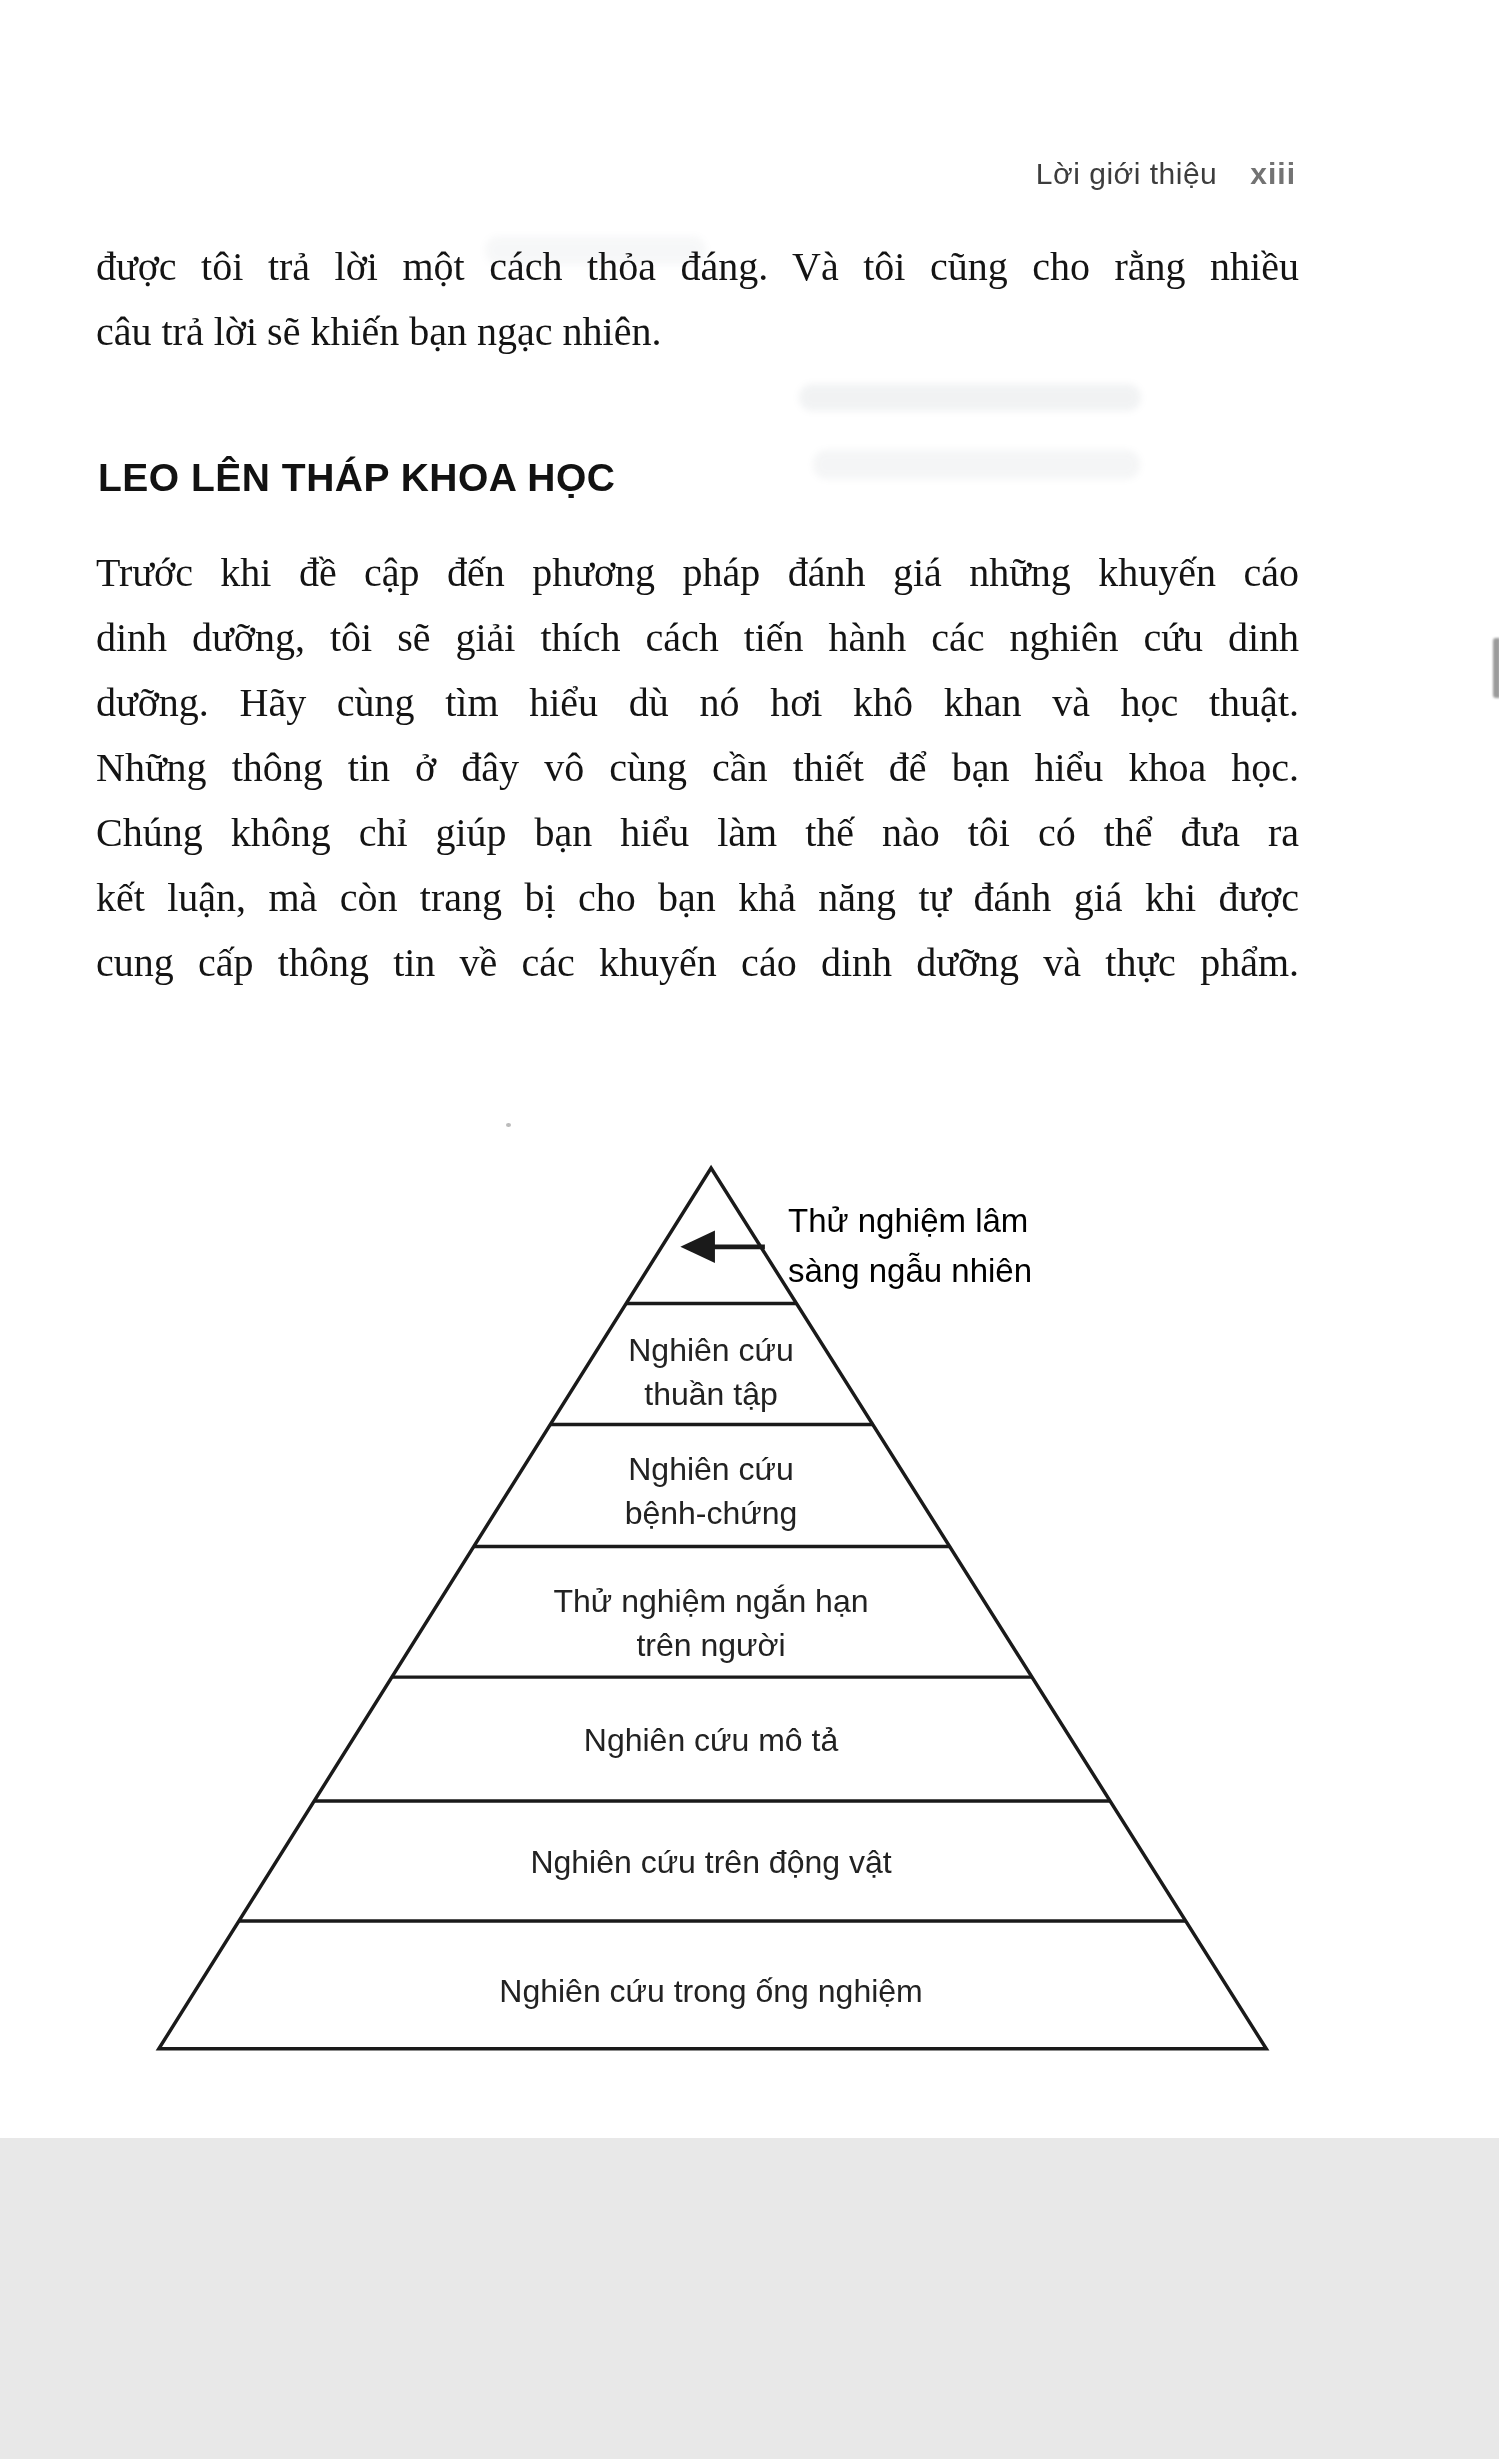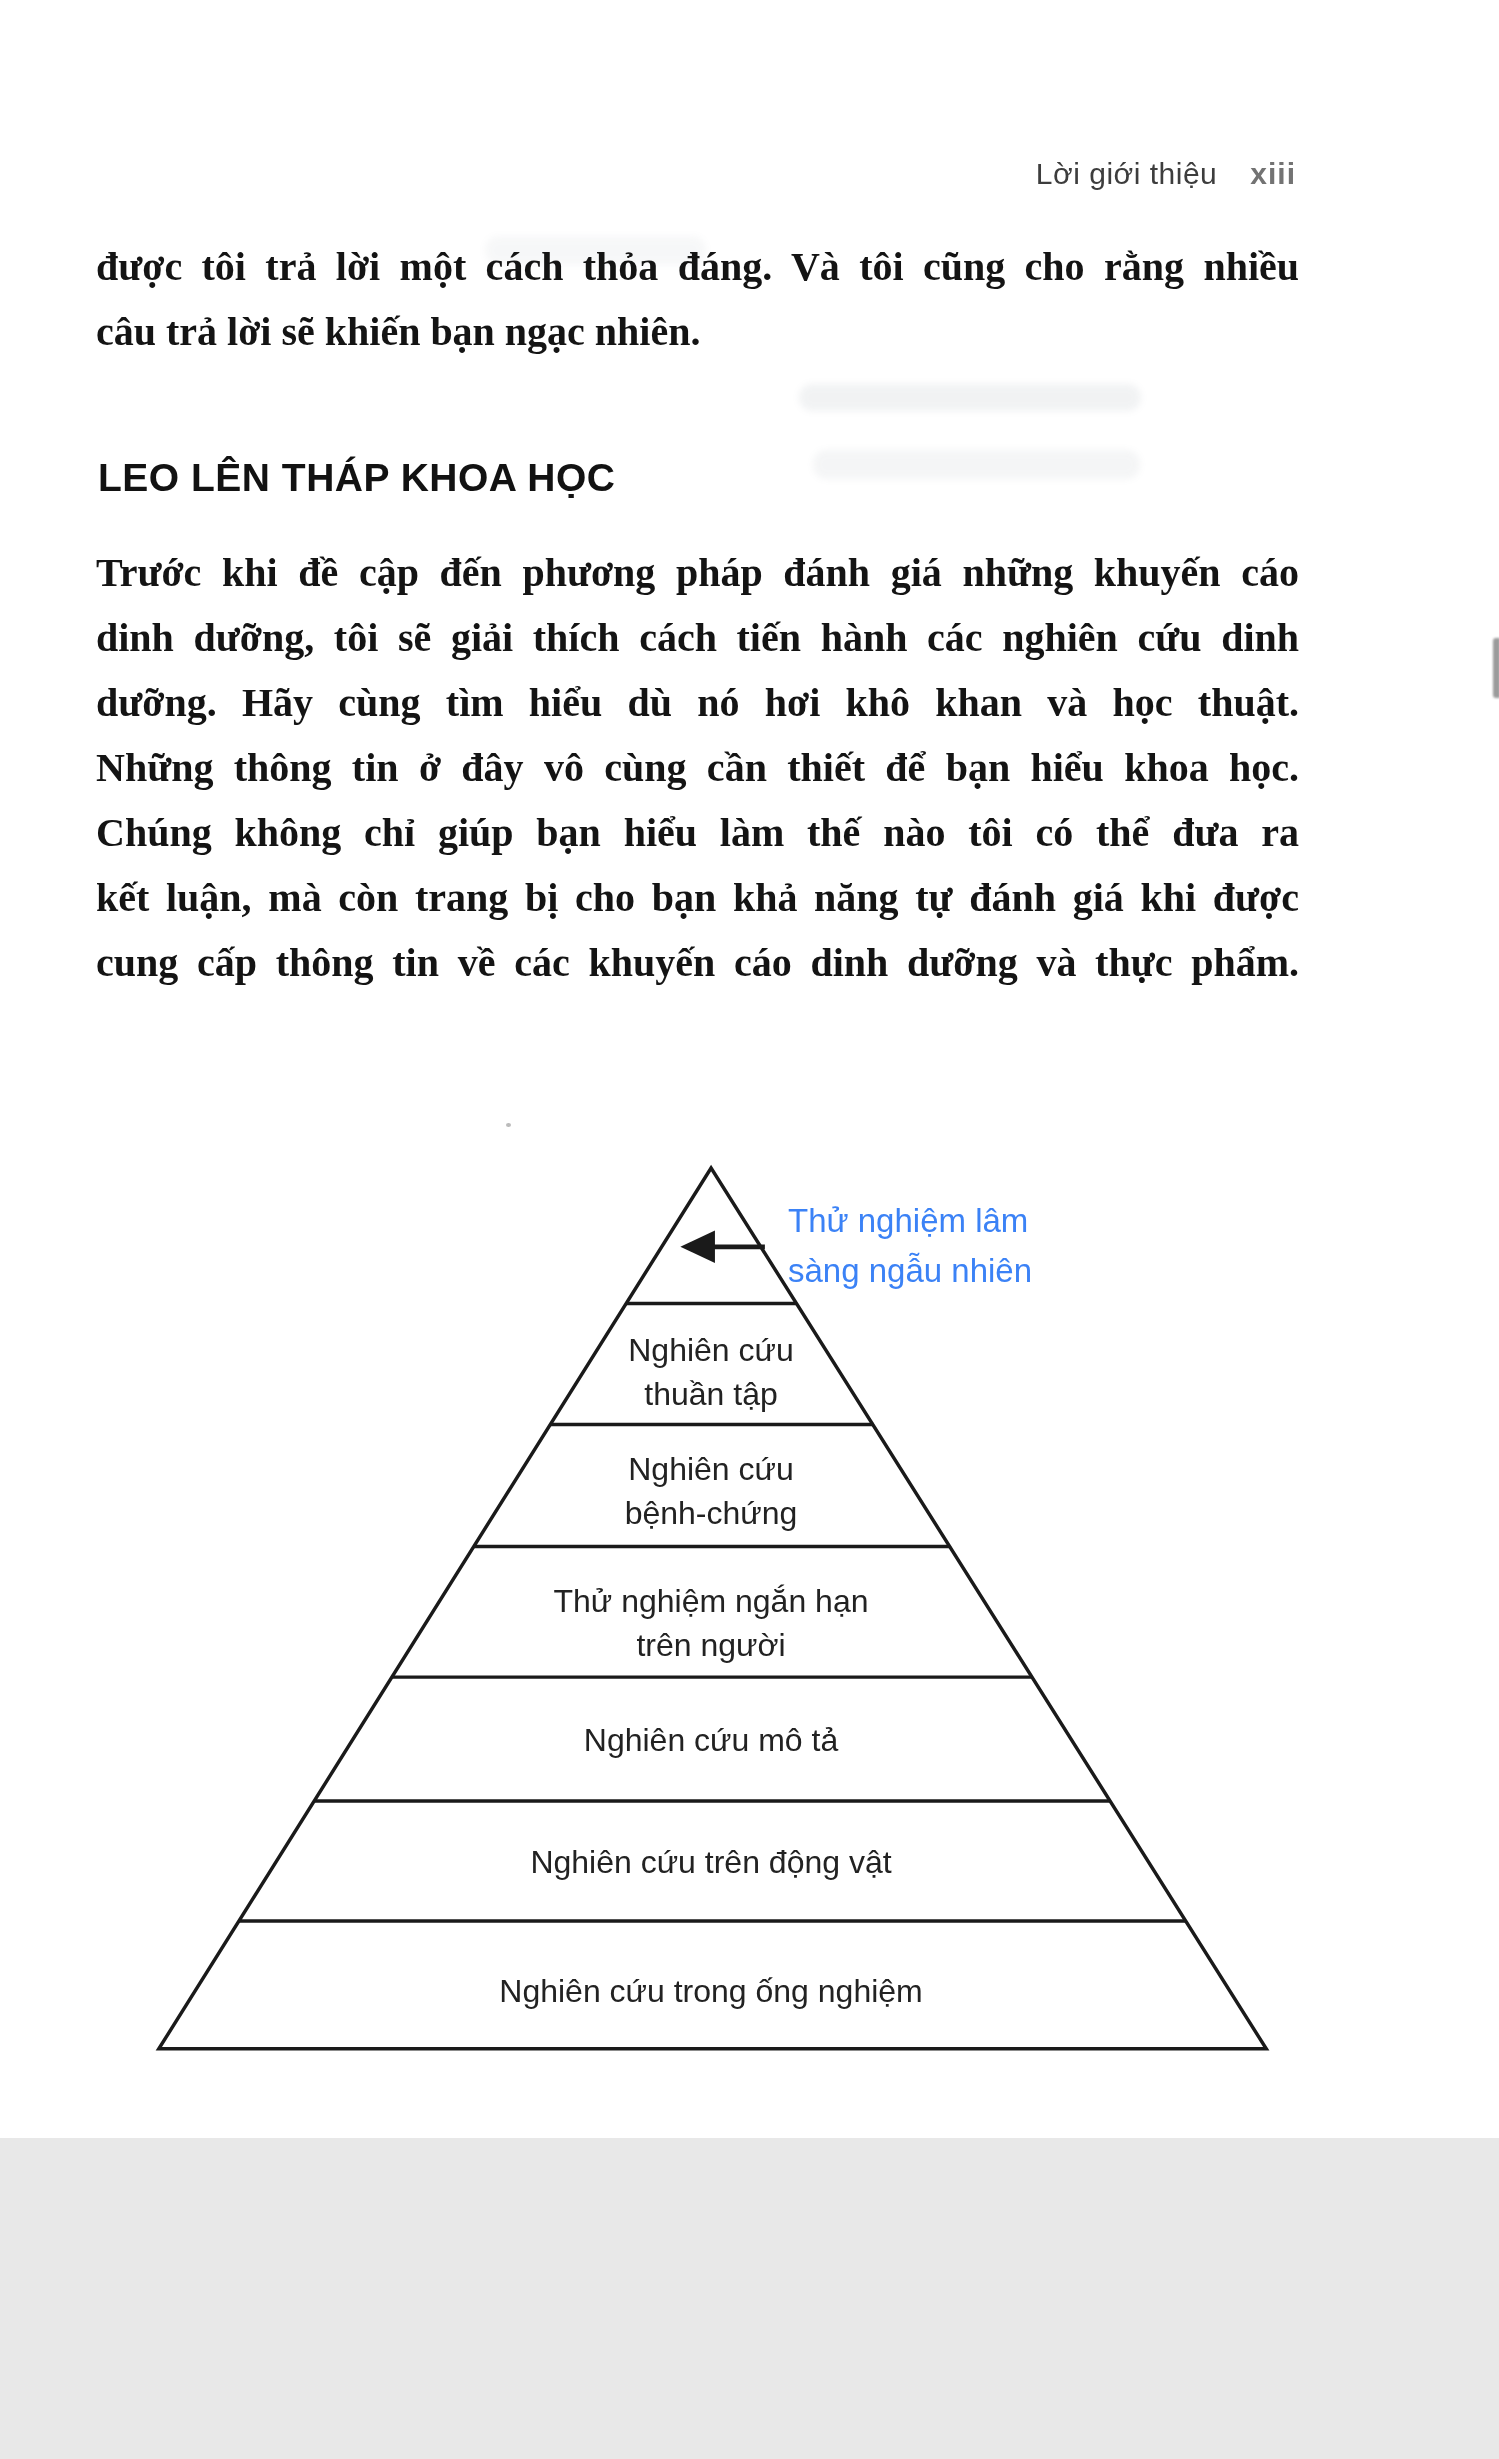--- a/index.html
+++ b/index.html
@@ -18,21 +18,21 @@
     font-family:"Liberation Sans", sans-serif;
     font-size:30px;line-height:35px;letter-spacing:0.5px;
     color:#3d3d3d;
   }
   #running-header .pagenum{
     font-weight:700;color:#737373;margin-left:33px;letter-spacing:1px;
   }
   
   .bodyblock{
     position:absolute;left:96px;width:1203px;
-    font-size:40px;line-height:65px;color:#141414;font-weight:bold;
+    font-size:40px;line-height:65px;color:#141414;
   }
   .jline{
     text-align:justify;text-align-last:justify;text-justify:inter-word;
     white-space:normal;
   }
   .lastline{text-align:center;text-align-last:left;}
   #para-continuation{top:234px;}
   #section-heading{
     position:absolute;left:98px;top:455px;
     font-family:"Liberation Sans", sans-serif;
@@ -46,21 +46,21 @@
   .plabel{
     position:absolute;left:711px;transform:translateX(-50%);
     text-align:center;
     font-family:"Liberation Sans", sans-serif;
     font-size:32px;line-height:44px;color:#222222;
     white-space:nowrap;
   }
   #pyramid-callout{
     position:absolute;left:788px;top:1196px;
     font-family:"Liberation Sans", sans-serif;
-    font-size:33px;line-height:50px;color:#3b82f6;
+    font-size:33px;line-height:50px;color:#000000;
     text-align:left;white-space:nowrap;
   }
   
   .ghost{
     position:absolute;background:#7d8a94;opacity:.10;
     border-radius:13.4px;filter:blur(3.8px);
   }
   #ghost-a{left:799px;top:384px;width:342px;height:27px;}
   #ghost-b{left:813px;top:450px;width:327px;height:29px;opacity:.08;}
   #ghost-c{left:485px;top:236px;width:221px;height:29px;opacity:.06;}

